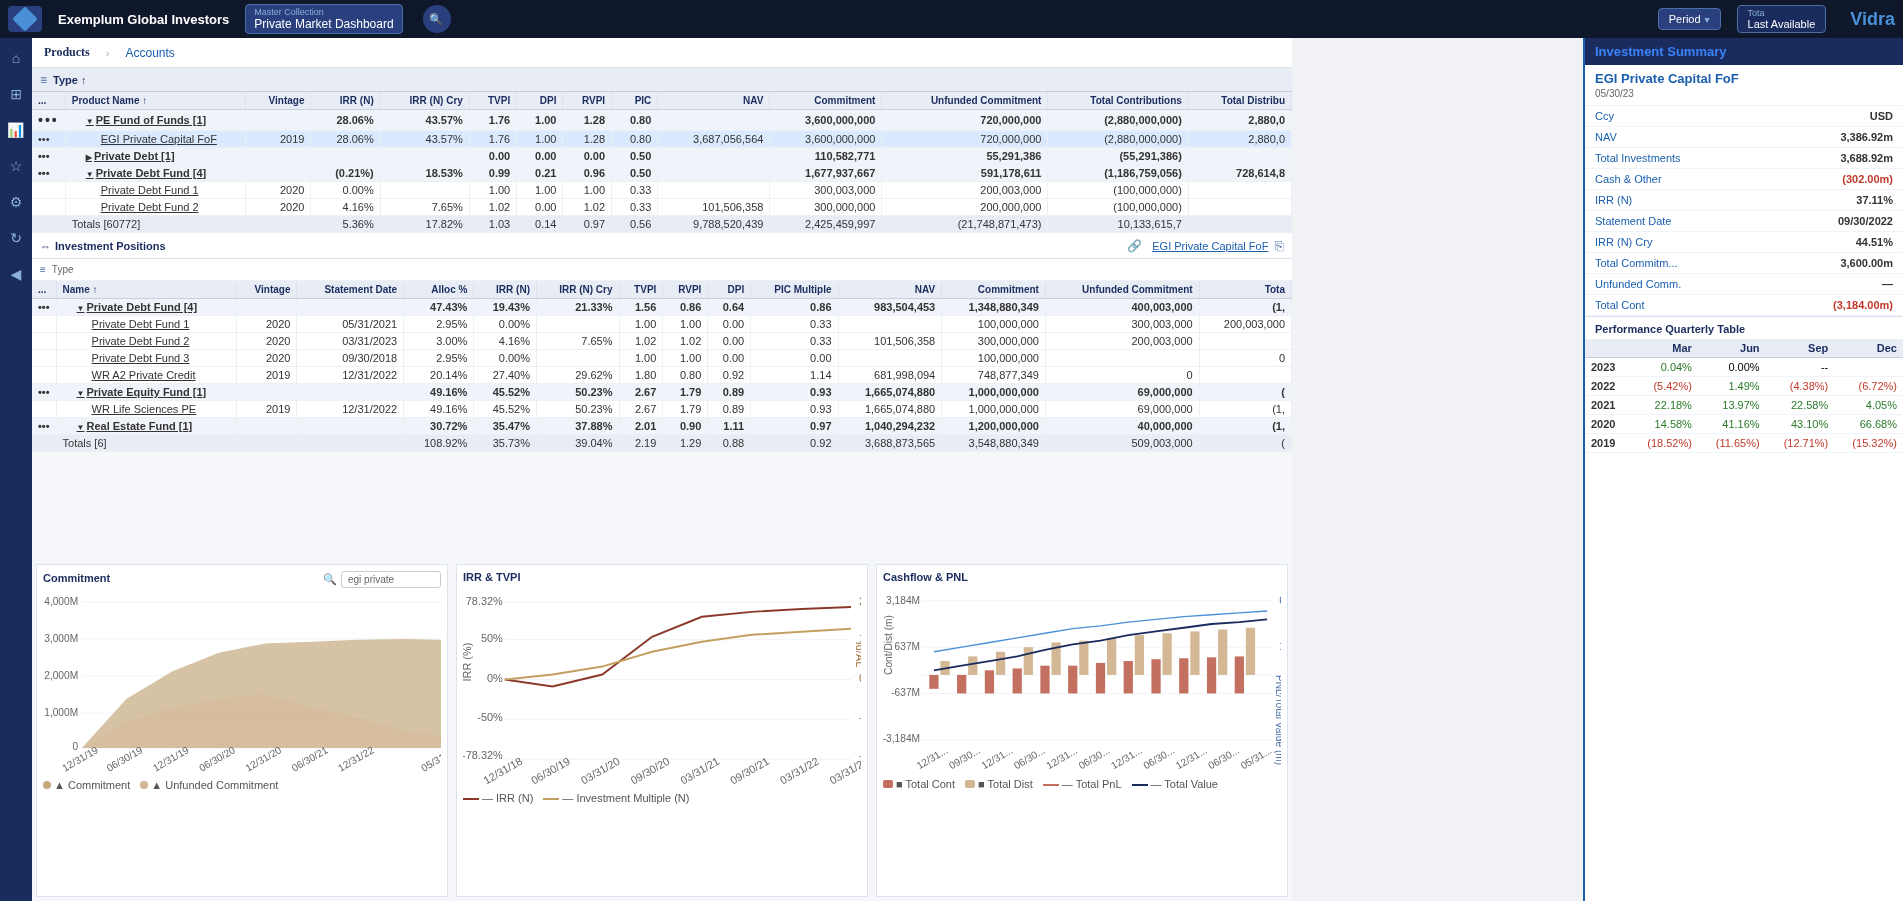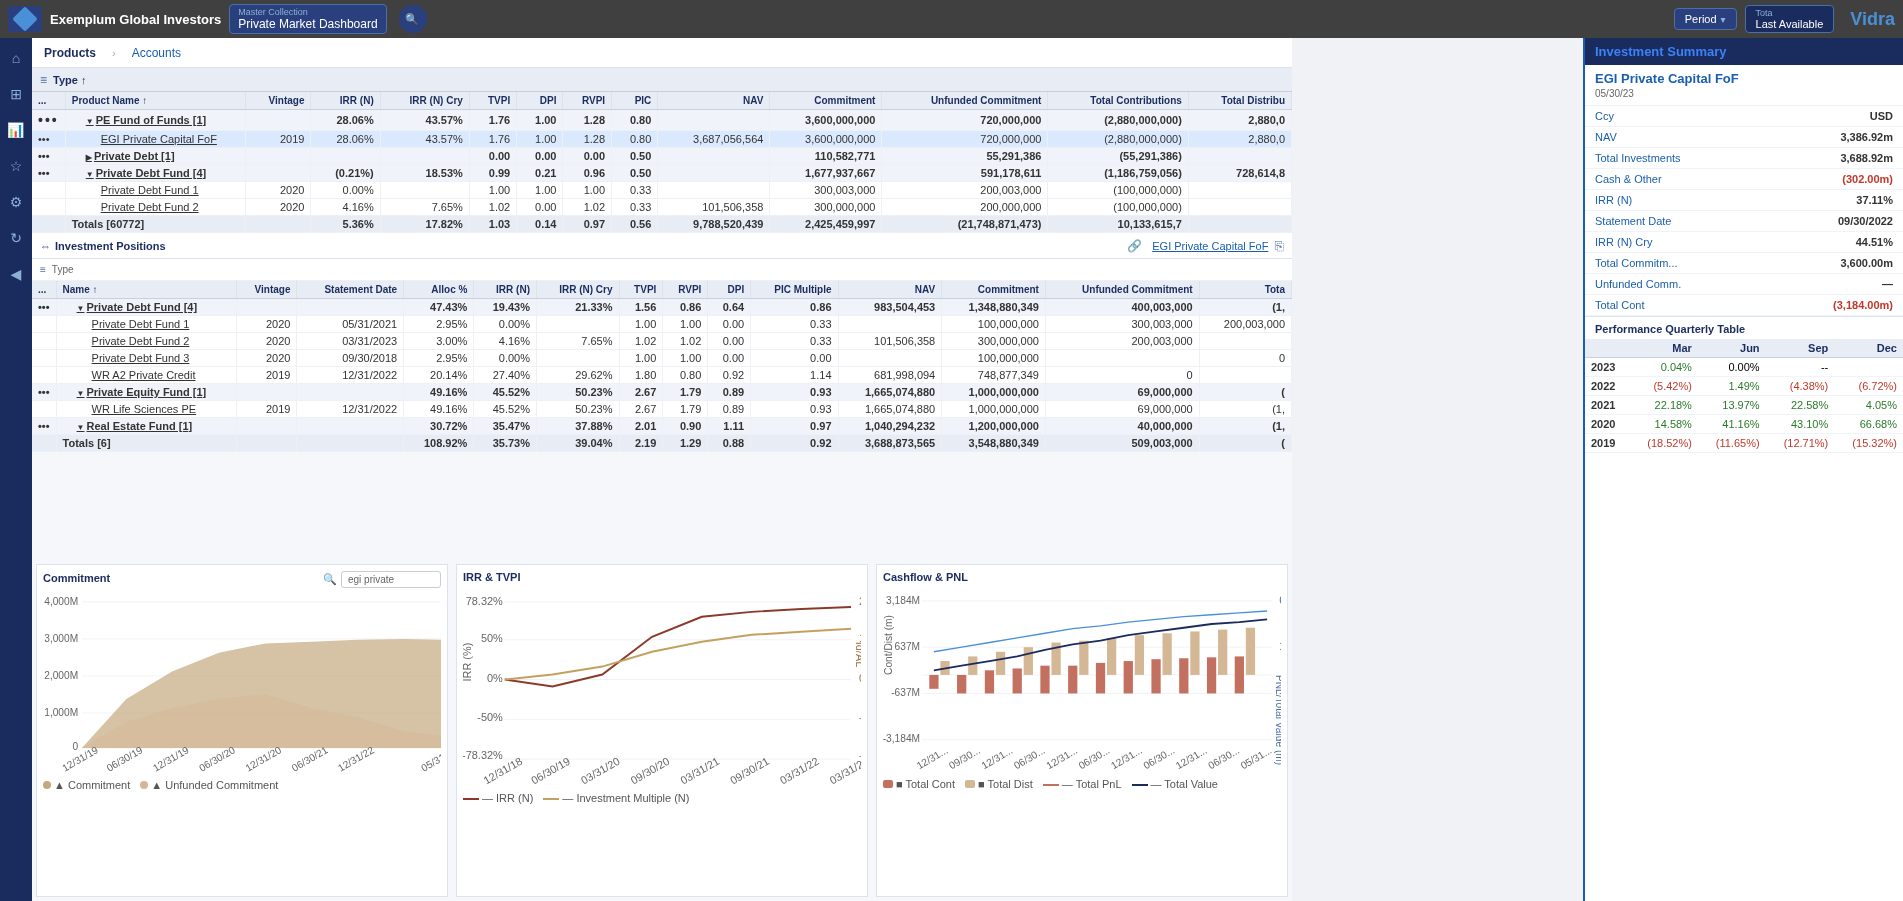--- a/index.html
+++ b/index.html
@@ -1,20 +1,20 @@
 <!DOCTYPE html>
 <html><head>
   <meta charset="utf-8">
   <style>
     * { box-sizing: border-box; margin: 0; padding: 0; font-family: Arial, sans-serif; font-size: 11px; }
     body { background: #f0f2f5; overflow: hidden; width: 1903px; height: 901px; }
 
     
     .top-nav {
-      display: flex; align-items: center; background: #404040; height: 38px; padding: 0 8px; gap: 8px;
+      display: flex; align-items: center; background: #0f172a; height: 38px; padding: 0 8px; gap: 16px;
     }
     .nav-logo { background: #2a3f7e; border-radius: 4px; padding: 4px 8px; color: #fff; font-weight: bold; font-size: 13px; display: flex; align-items: center; gap: 4px; }
     .nav-diamond { width: 18px; height: 18px; background: #4a90d9; transform: rotate(45deg); border-radius: 2px; display: inline-block; }
     .nav-brand { color: #fff; font-size: 13px; font-weight: bold; }
     .nav-collection { background: #2a3f7e; border: 1px solid #4a6fa5; border-radius: 4px; color: #fff; padding: 2px 8px; font-size: 11px; display: flex; flex-direction: column; }
     .nav-collection-sub { color: #8ab0d5; font-size: 9px; }
     .nav-collection-name { font-size: 12px; }
     .nav-search { background: #2a3f7e; border-radius: 50%; width: 28px; height: 28px; display: flex; align-items: center; justify-content: center; color: #fff; margin-left: 4px; }
     .nav-spacer { flex: 1; }
     .nav-period { background: #2a3f7e; border: 1px solid #4a6fa5; border-radius: 4px; color: #fff; padding: 4px 10px; display: flex; align-items: center; gap: 4px; font-size: 11px; }
@@ -32,21 +32,21 @@
     
     .main-content {
       position: absolute; left: 32px; top: 38px; width: 1260px; height: 863px; background: #f5f7fa; overflow: hidden;
     }
 
     
     .tab-nav {
       display: flex; align-items: center; background: #fff; padding: 4px 8px; gap: 12px; border-bottom: 1px solid #dde3ec; height: 30px;
     }
     .tab-nav-item { color: #1a5faf; font-size: 12px; cursor: pointer; padding: 2px 4px; }
-    .tab-nav-item.active { color: #1a2b5e; font-weight: bold; }
+    .tab-nav-item.active { color: #1a2b5e; font-weight: bold; font-family: Liberation Serif, serif; }
     .tab-nav-separator { color: #aaa; }
 
     
     .section-header {
       display: flex; align-items: center; background: #e8edf5; padding: 3px 8px; border-bottom: 1px solid #c8d0de; height: 24px;
     }
     .section-header-icon { color: #4a6fa5; margin-right: 6px; font-size: 12px; }
     .section-header-label { color: #1a2b5e; font-size: 11px; font-weight: bold; }
 
     
@@ -57,21 +57,21 @@
       border-bottom: 1px solid #c8d0de; border-right: 1px solid #dde3ec; white-space: nowrap; font-size: 10px;
     }
     .data-table th.left { text-align: left; }
     .data-table td {
       padding: 2px 6px; border-bottom: 1px solid #edf0f5; border-right: 1px solid #edf0f5;
       text-align: right; white-space: nowrap; color: #333;
     }
     .data-table td.left { text-align: left; }
     .data-table tr.group-row { background: #f0f4fa; }
     .data-table tr.group-row td { font-weight: bold; }
-    .data-table tr.totals-row { background: #e8edf5; font-weight: bold; }
+    .data-table tr.totals-row { background: #e8edf5; font-weight: normal; }
     .data-table tr.selected-row { background: #dbe9ff; }
     .text-blue { color: #1a5faf; text-decoration: underline; }
     .text-green { color: #2a7a2a; }
     .text-red { color: #c0392b; }
     .indent-1 { padding-left: 20px !important; }
     .indent-2 { padding-left: 35px !important; }
 
     
     .positions-header {
       display: flex; align-items: center; justify-content: space-between;

